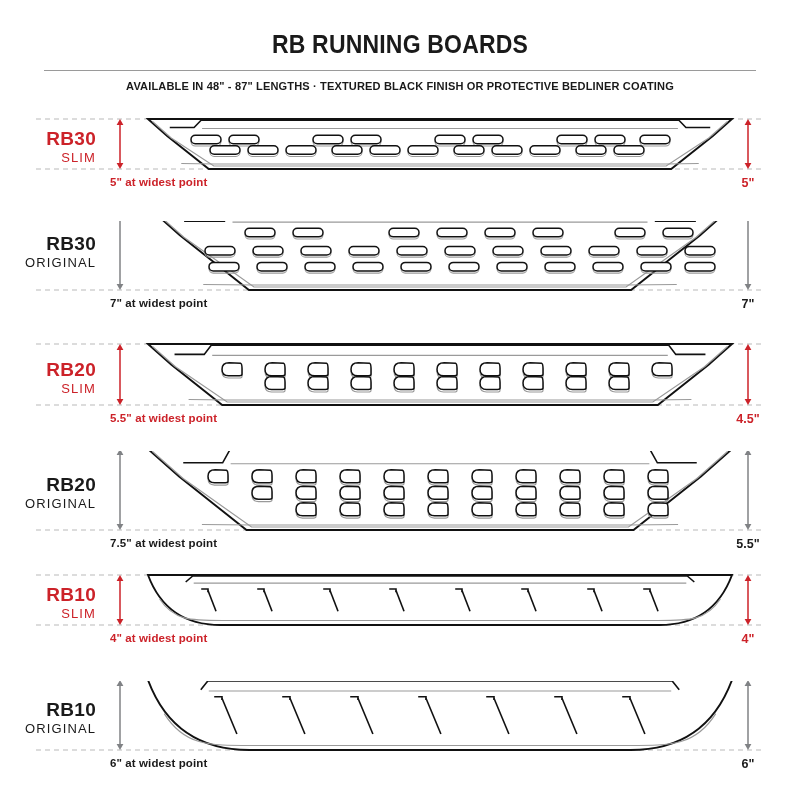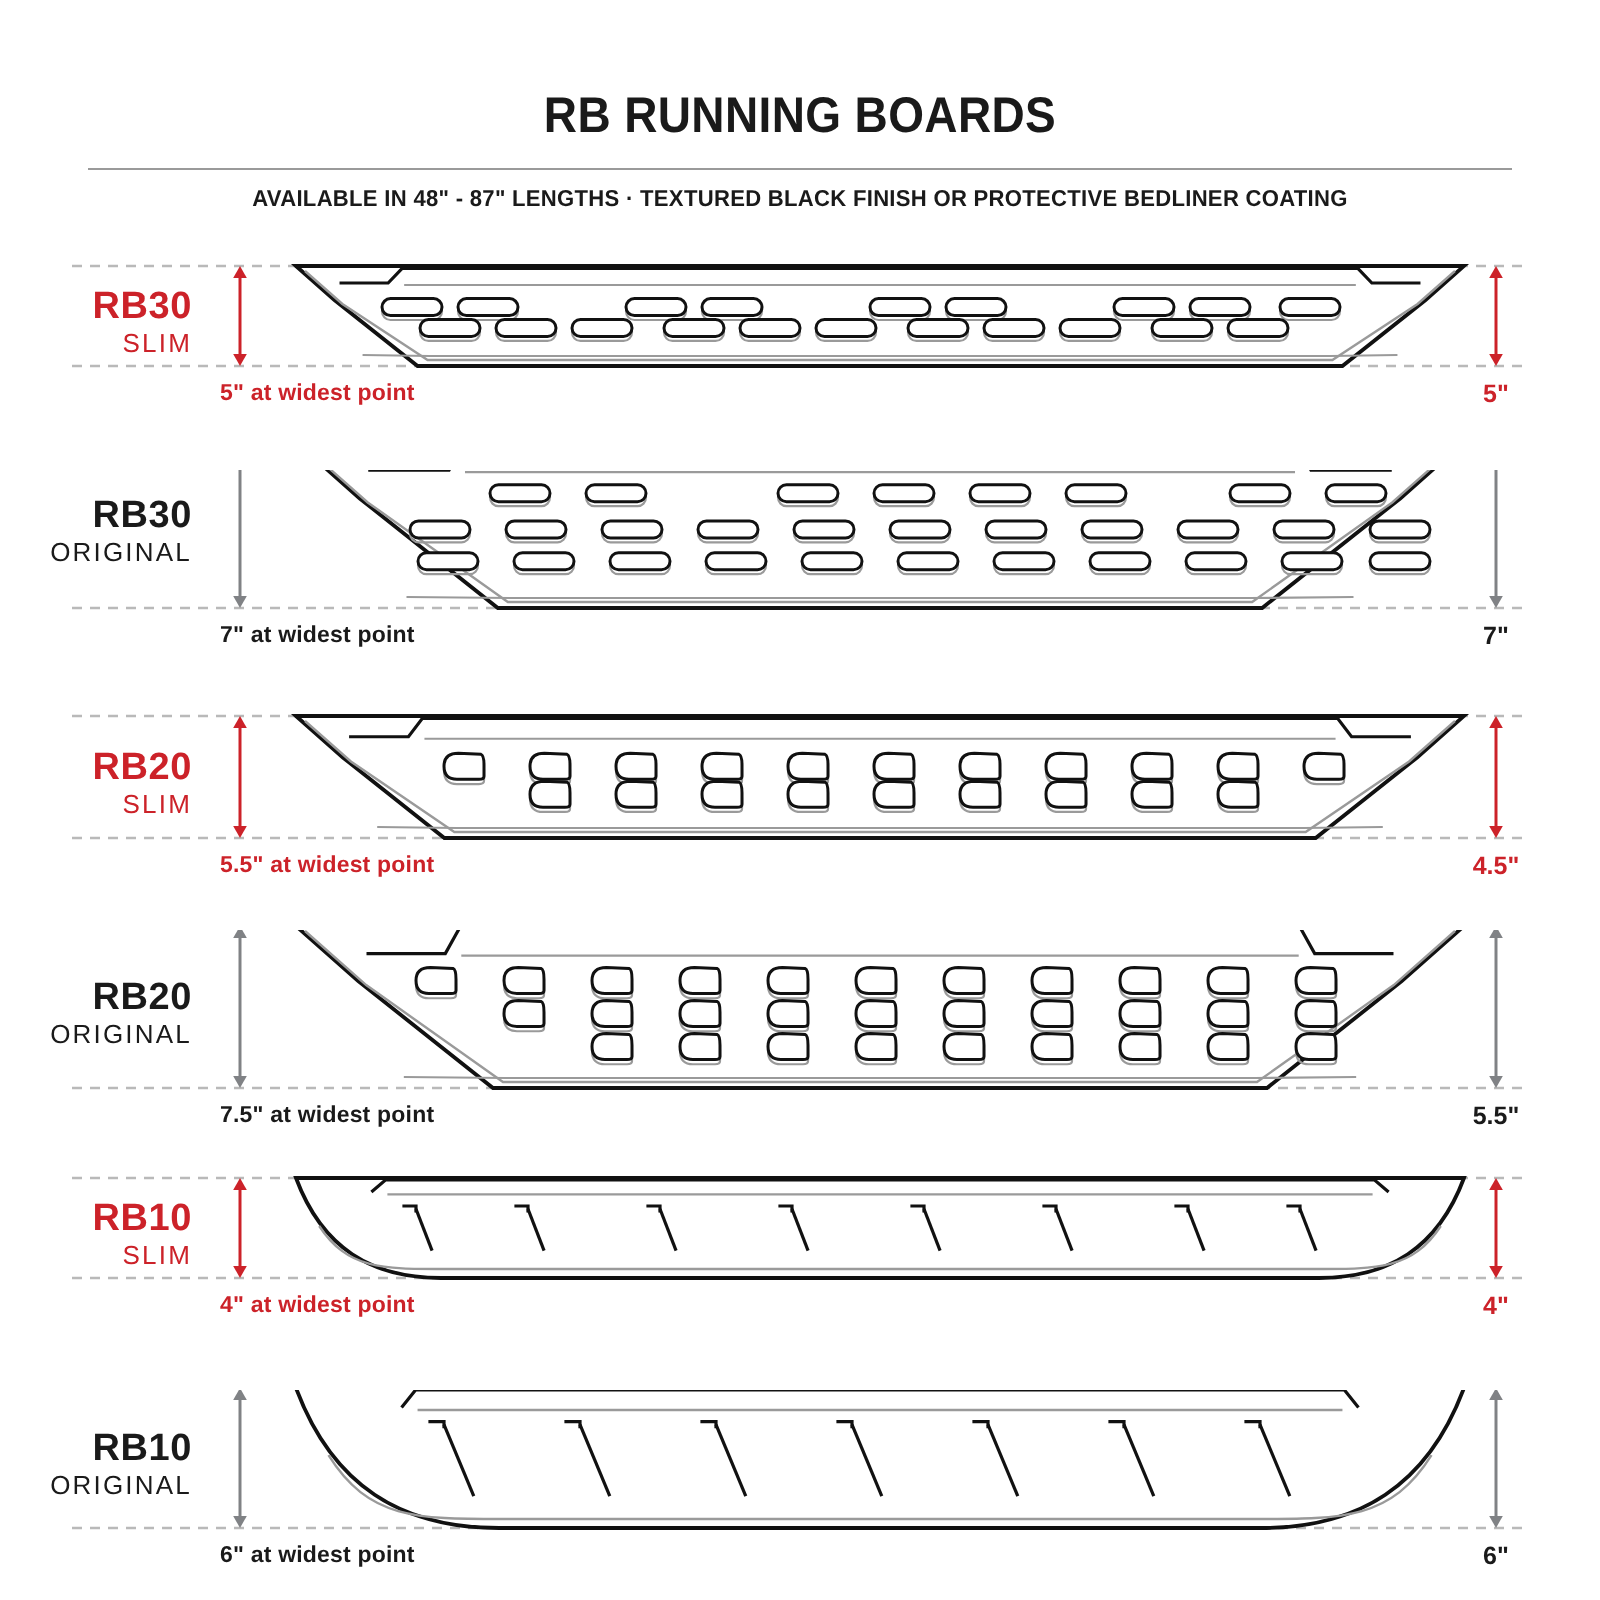--- a/index.html
+++ b/index.html
@@ -18,21 +18,20 @@
   .page {
     position: relative;
     width: 800px;
     height: 800px;
     box-sizing: border-box;
   }
 
   
   .header {
     padding-top: 30px;
-    margin-top: 14px;
   }
   .title {
     text-align: center;
     font-size: 25px;
     font-weight: bold;
     letter-spacing: 0.2px;
     color: #1a1a1a;
     font-family: "Liberation Sans", sans-serif;
     transform: scaleX(0.92);
   }

